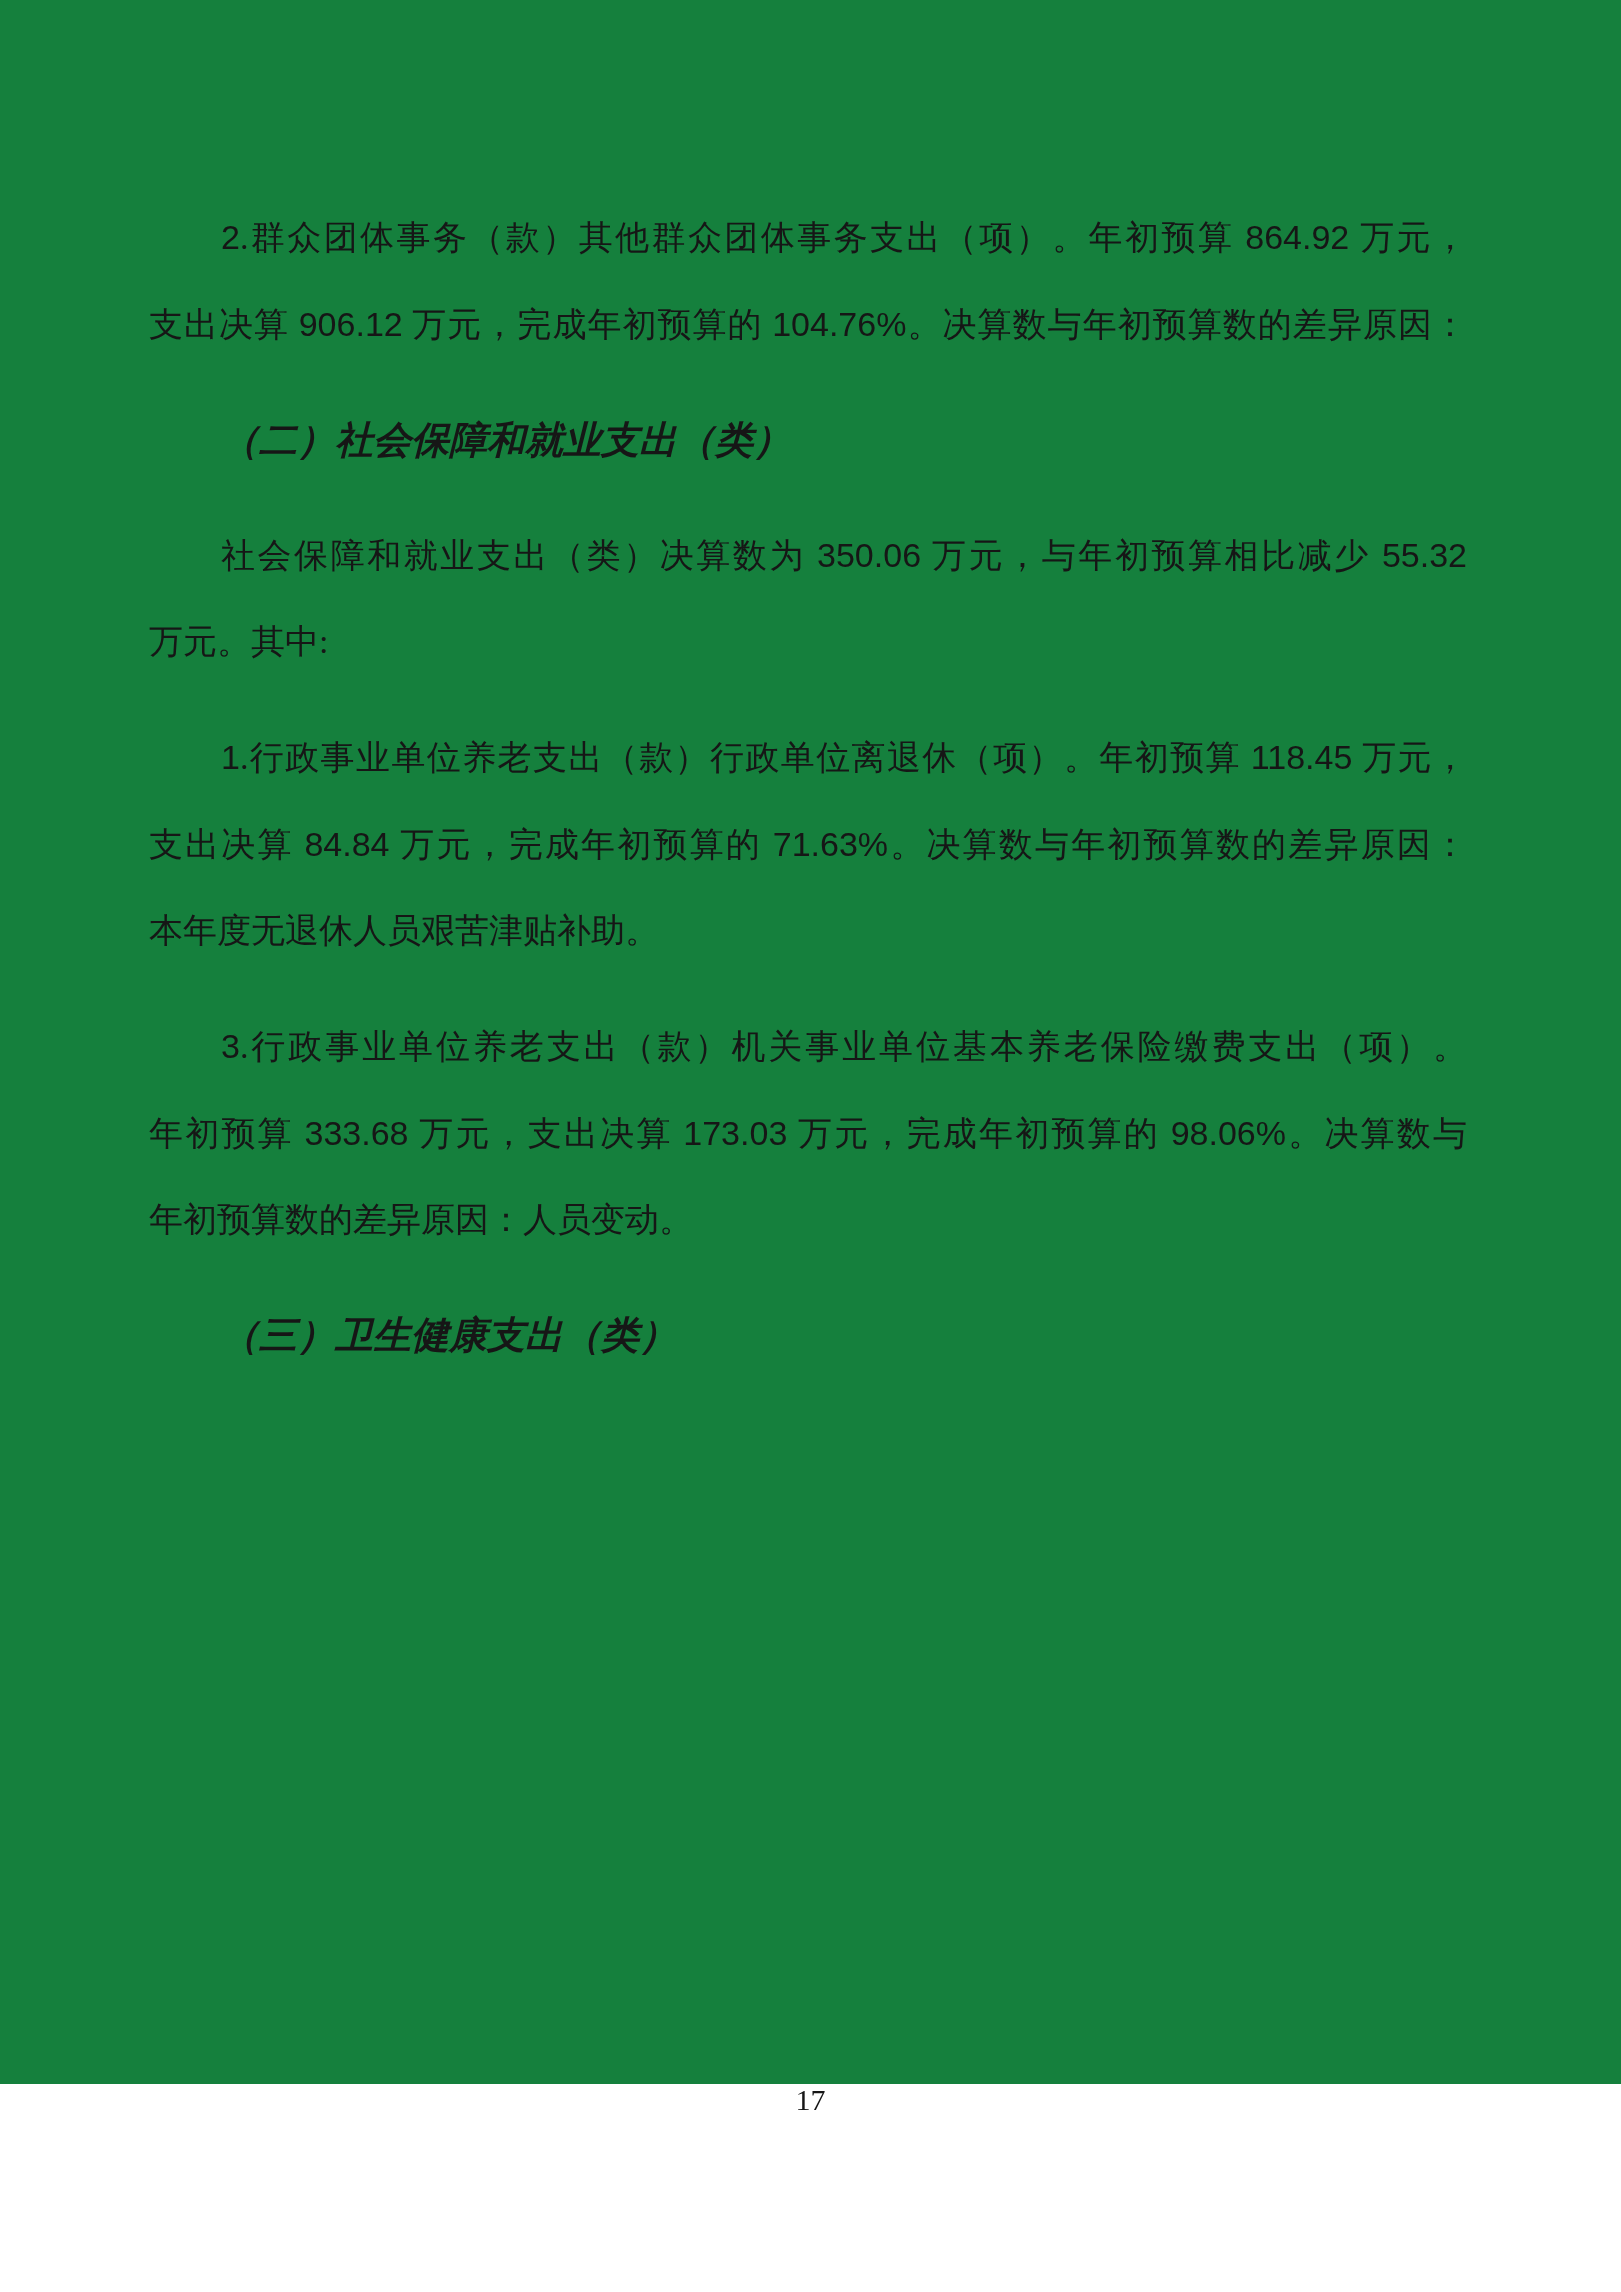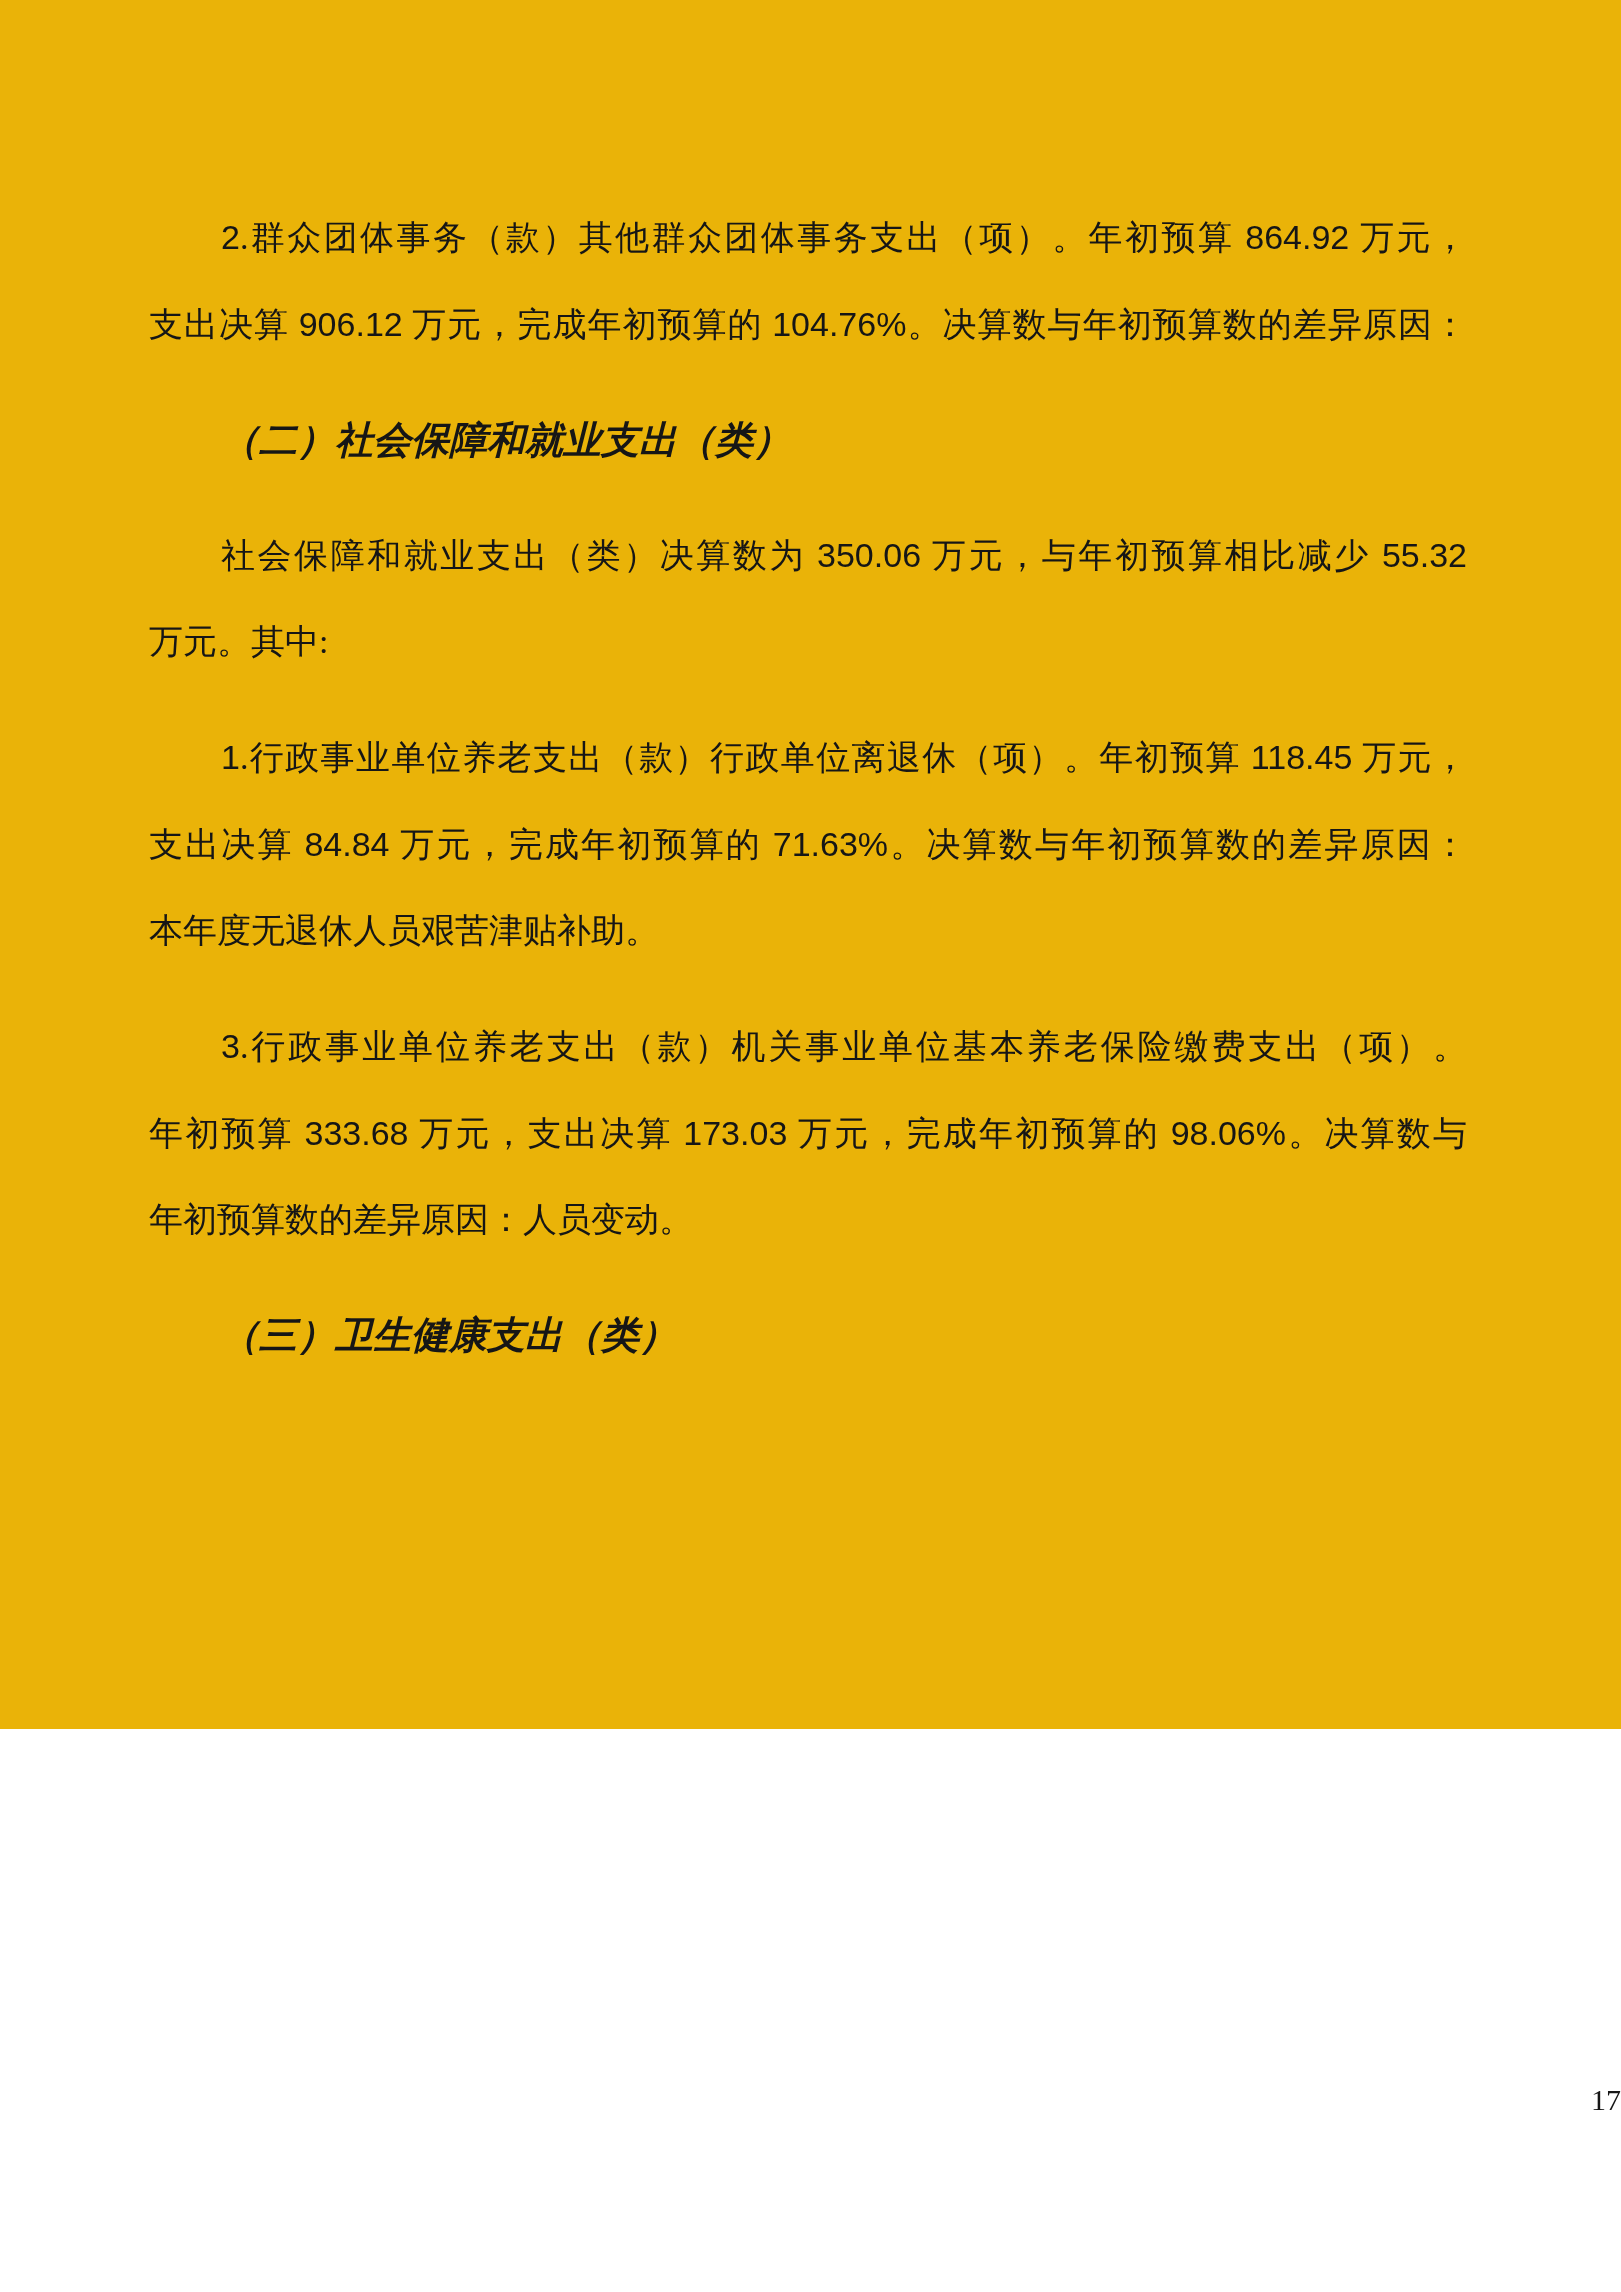--- a/index.html
+++ b/index.html
@@ -11,22 +11,22 @@
     width: 1621px;
     height: 2293px;
     overflow: hidden;
     font-family: "Liberation Serif", "DejaVu Serif", serif;
     color: #161616;
   }
   .page {
     position: relative;
     box-sizing: border-box;
     width: 1621px;
-    height: 1729px;
-    background: #eab308;
+    height: 2084px;
+    background: #15803d;
     padding: 194px 154px 13px 149px;
   }
   .paragraph {
     margin: 0 0 29px 0;
   }
   .line {
     font-size: 34px;
     line-height: 86px;
     text-align: justify;
     text-align-last: justify;
@@ -45,21 +45,21 @@
     font-style: italic;
   }
   .num {
     font-family: "Liberation Sans", "DejaVu Sans", sans-serif;
   }
   .page-footer {
     position: absolute;
     left: 0;
     top: 2080px;
     width: 100%;
-    text-align: right;
+    text-align: center;
   }
   .page-number {
     font-size: 30px;
     line-height: 39px;
   }
 </style>
 </head>
 <body>
 
 <div class="page">

